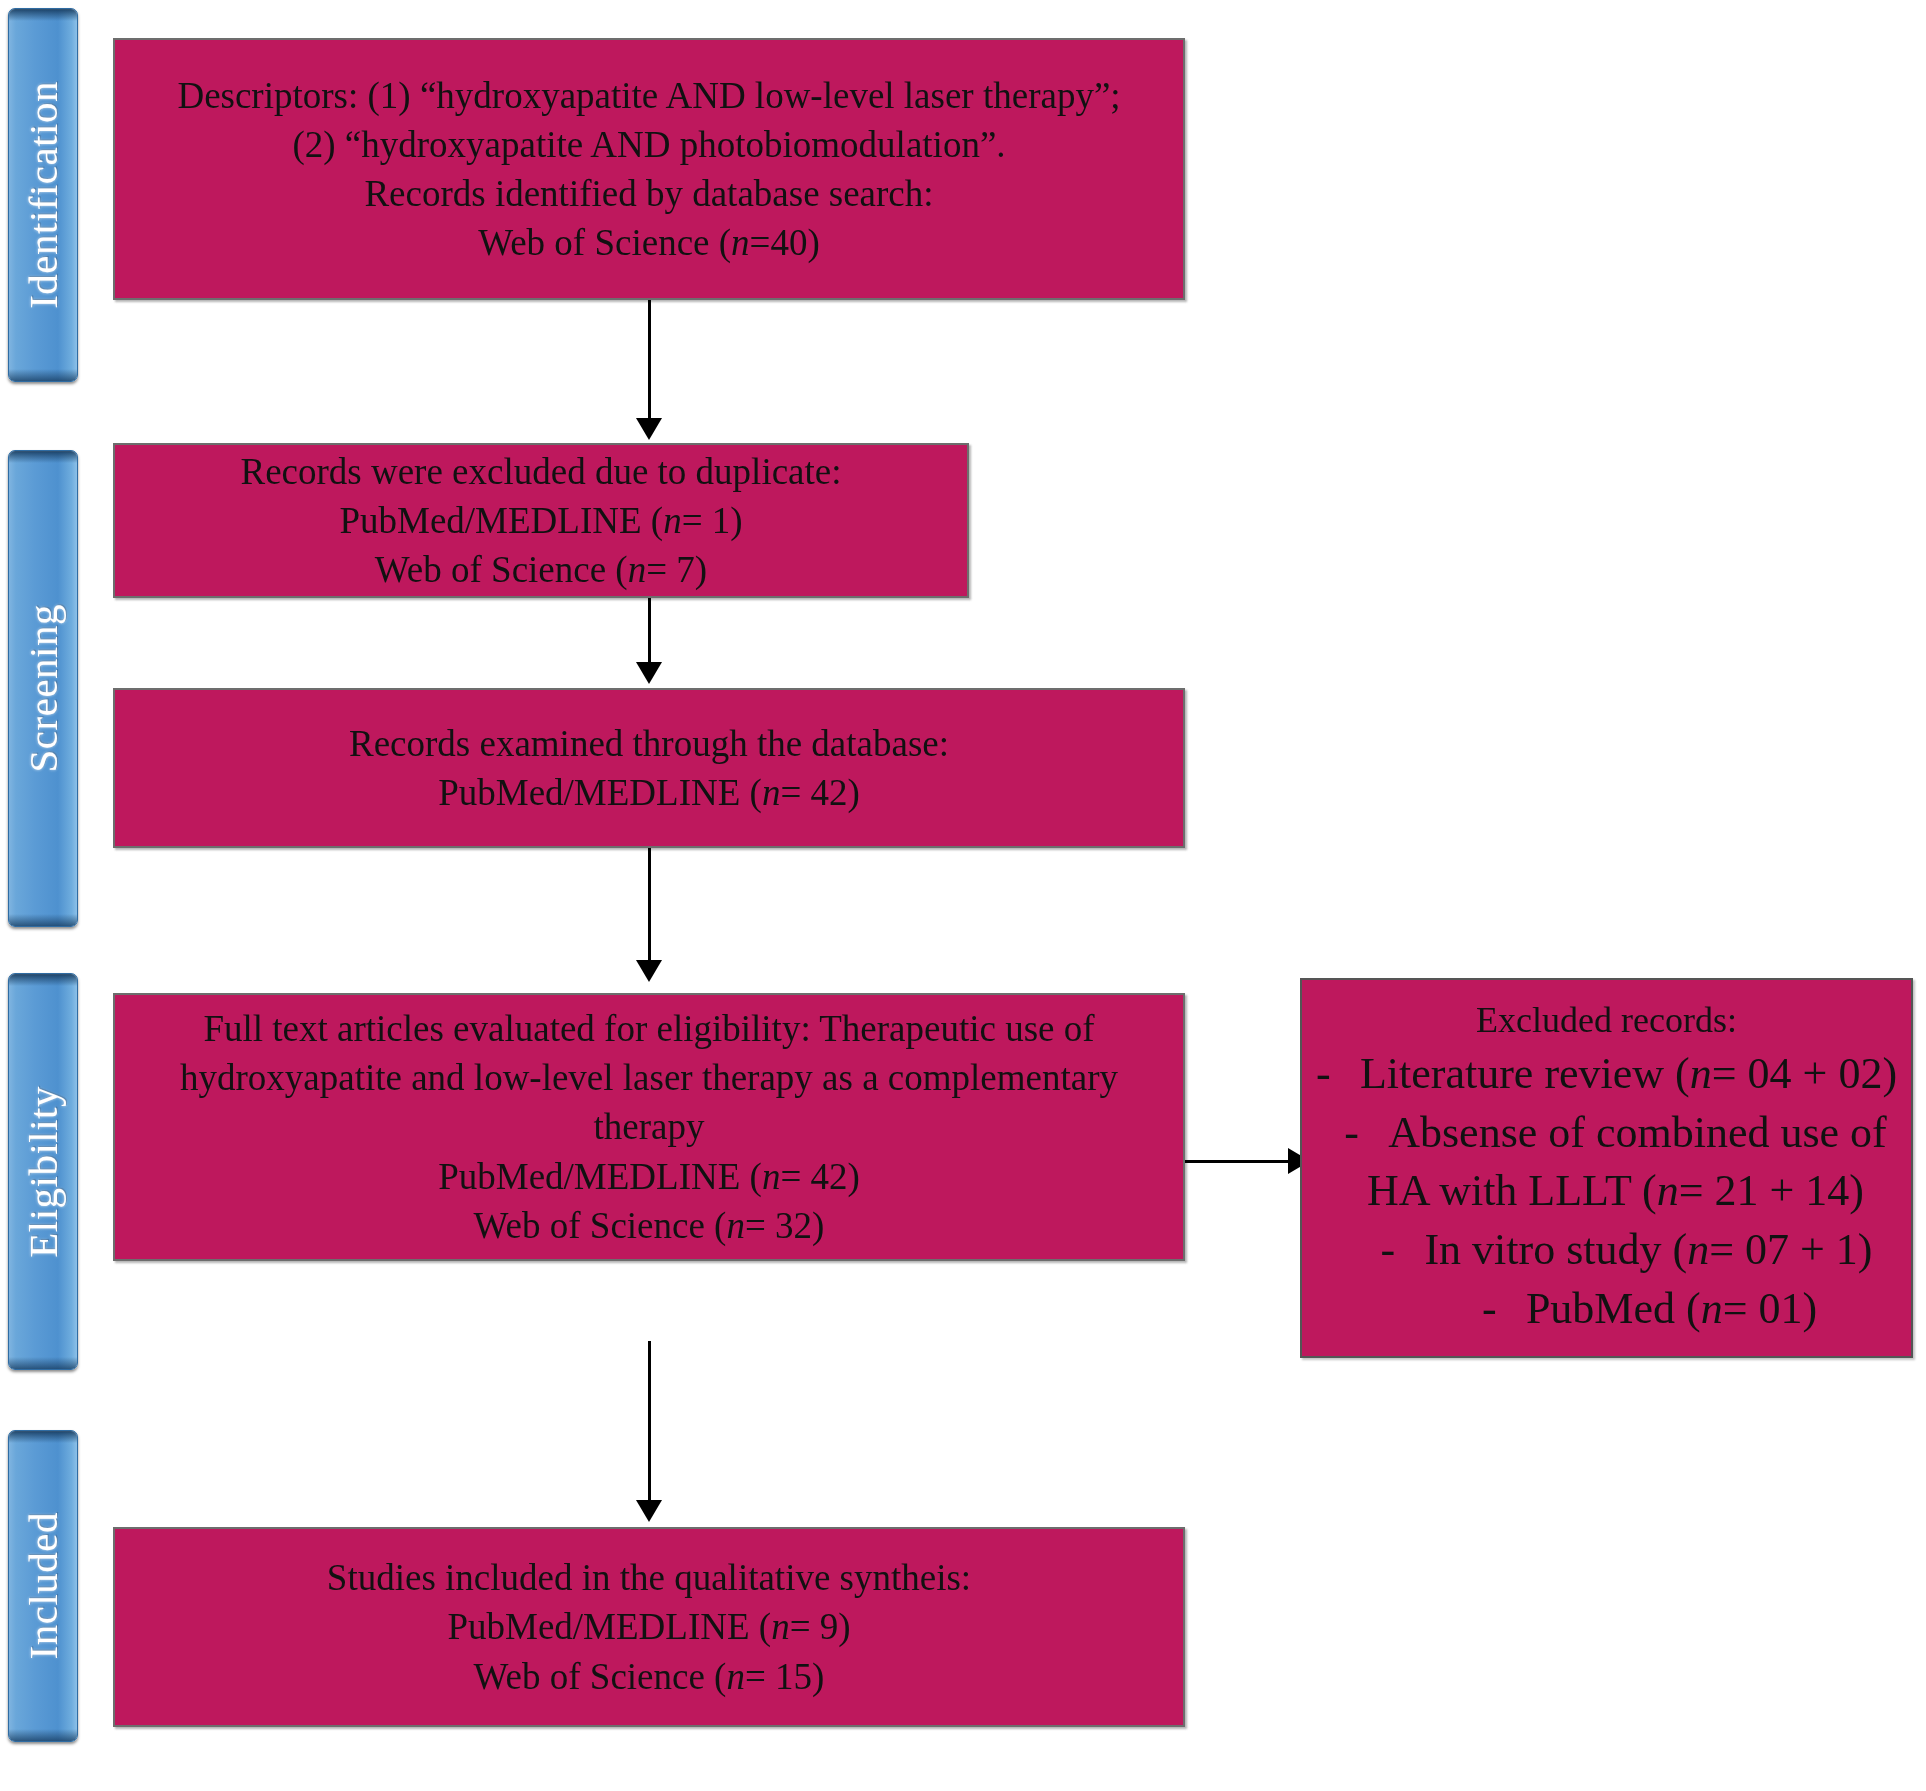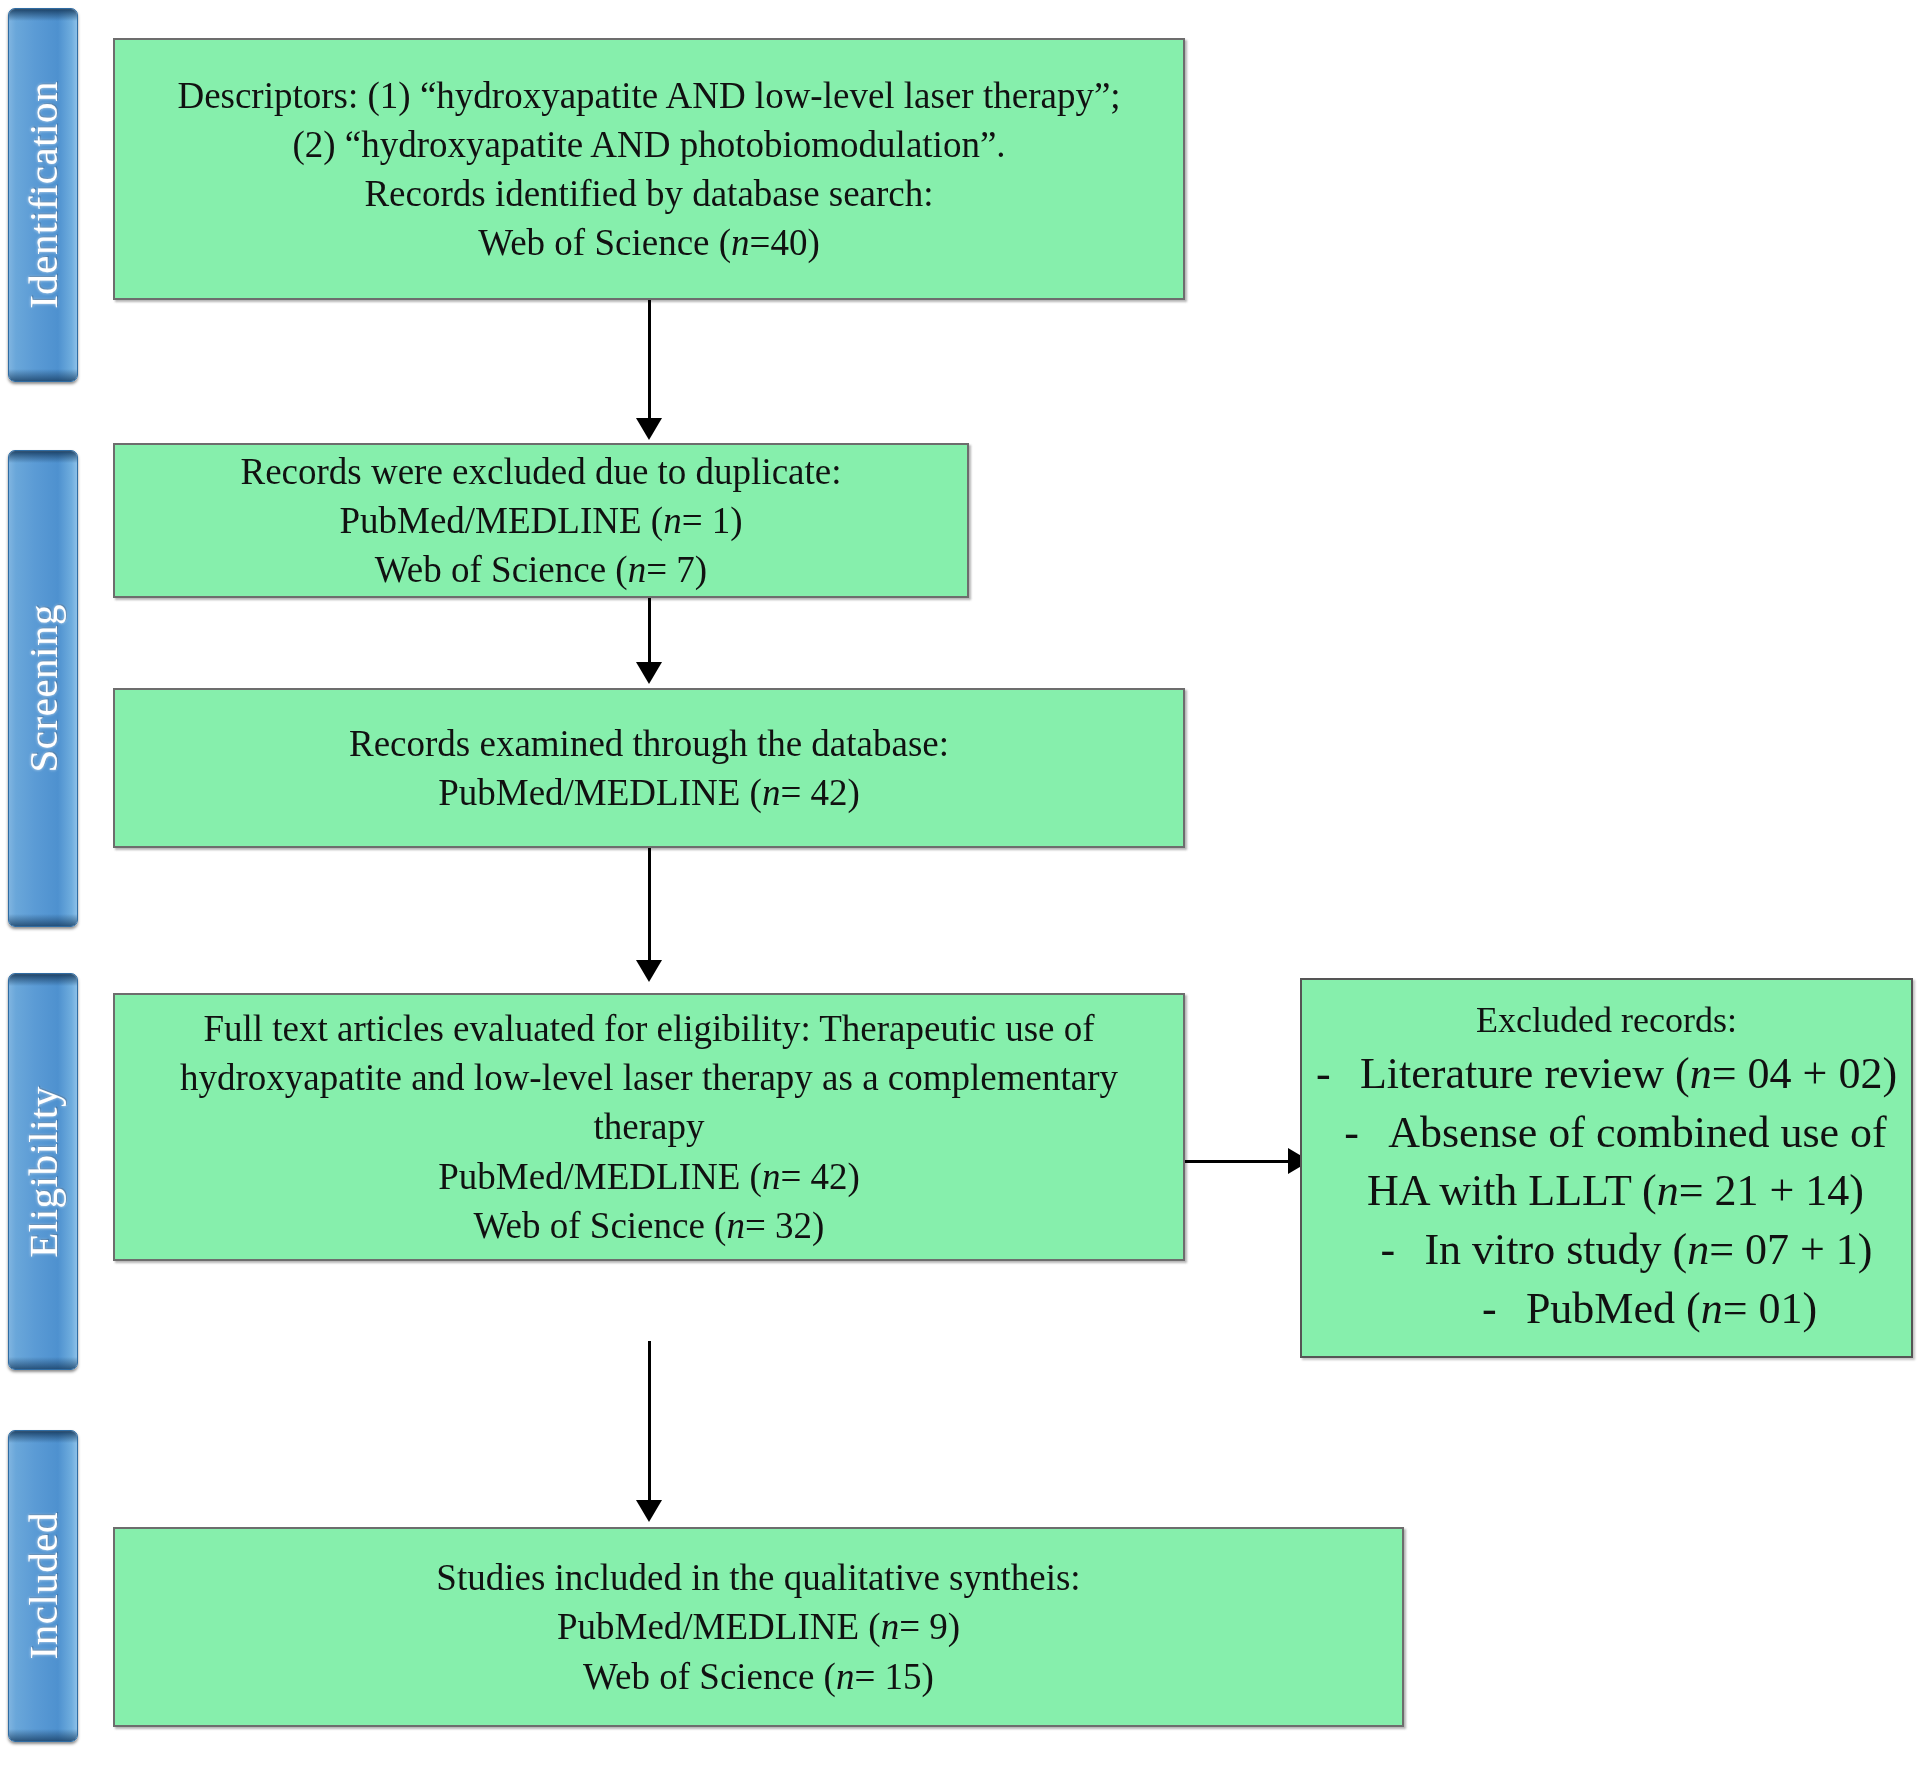--- a/index.html
+++ b/index.html
@@ -63,21 +63,21 @@
     font-family: "Liberation Serif", "DejaVu Serif", serif;
     font-size: 41px;
     letter-spacing: 0.5px;
     text-shadow: 0 0 3px rgba(255,255,255,0.75), 1px 1px 1px rgba(20,60,100,0.55);
     white-space: nowrap;
   }
 
   
   .flow-box {
     position: absolute;
-    background: #86efac;
+    background: #be185d;
     border: 2px solid #6d6d6d;
     box-shadow: 2px 2px 2px rgba(90,90,90,0.45);
     box-sizing: border-box;
     display: flex;
     flex-direction: column;
     align-items: center;
     justify-content: center;
     text-align: center;
     padding: 6px 14px;
   }
@@ -202,19 +202,19 @@
     <span class="bullet-row" style="padding-left:18px;"><span>HA with LLLT (</span><i class="ital">n</i><span>= 21 + 14)</span></span>
 
     <span class="bullet-row" style="padding-left:40px;"><span class="dash">-</span><span>In vitro study (</span><i class="ital">n</i><span>= 07 + 1)</span></span>
 
     <span class="bullet-row" style="padding-left:86px;"><span class="dash">-</span><span>PubMed (</span><i class="ital">n</i><span>= 01)</span></span>
   </div>
 
   <div class="conn v-line" style="left:648px; top:1341px; height:167px;"></div>
   <div class="arrow-down" style="left:636px; top:1500px;"></div>
 
-  <div class="flow-box" style="left:113px; top:1527px; width:1291px; height:200px;align-items:center;">
+  <div class="flow-box" style="left:113px; top:1527px; width:1072px; height:200px;align-items:center;">
     <span class="box-line">Studies included in the qualitative syntheis:</span>
     <span class="box-line"><span>PubMed/MEDLINE (</span><i class="ital">n</i><span>= 9)</span></span>
     <span class="box-line"><span>Web of Science (</span><i class="ital">n</i><span>= 15)</span></span>
   </div>
 
 </div>
 
 </body></html>

